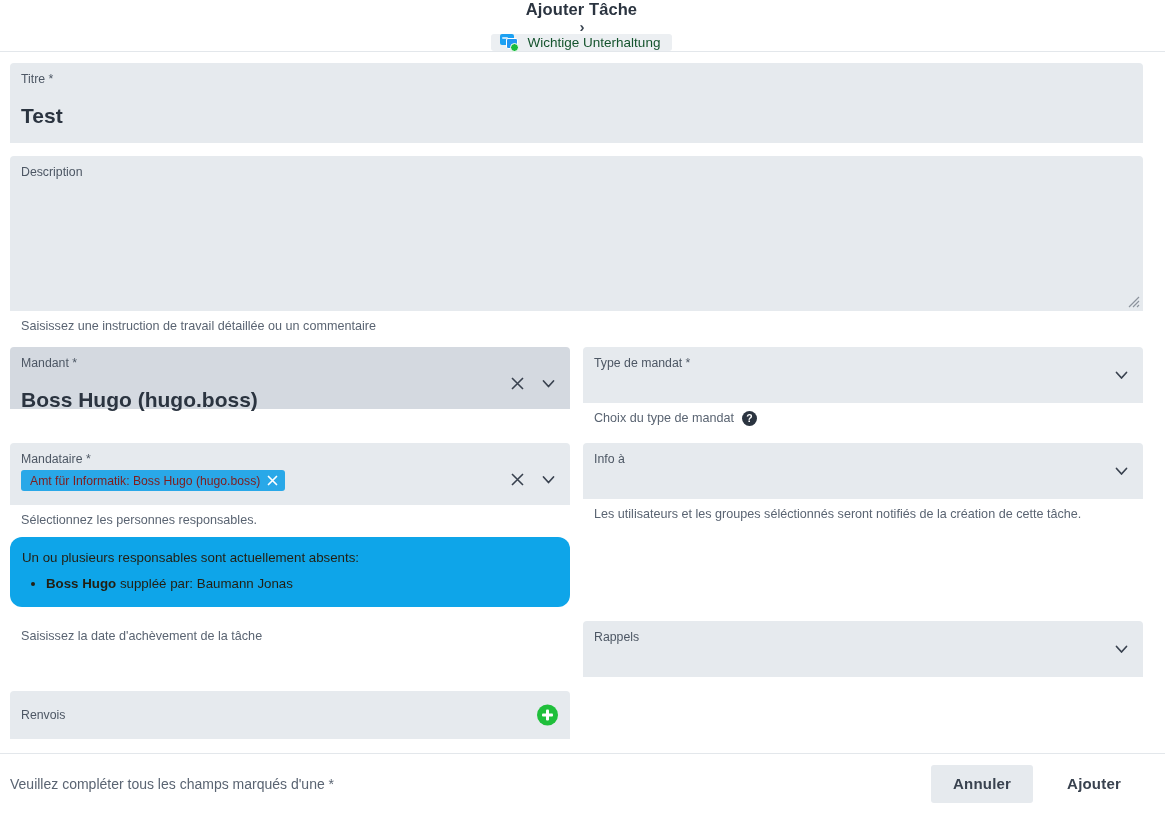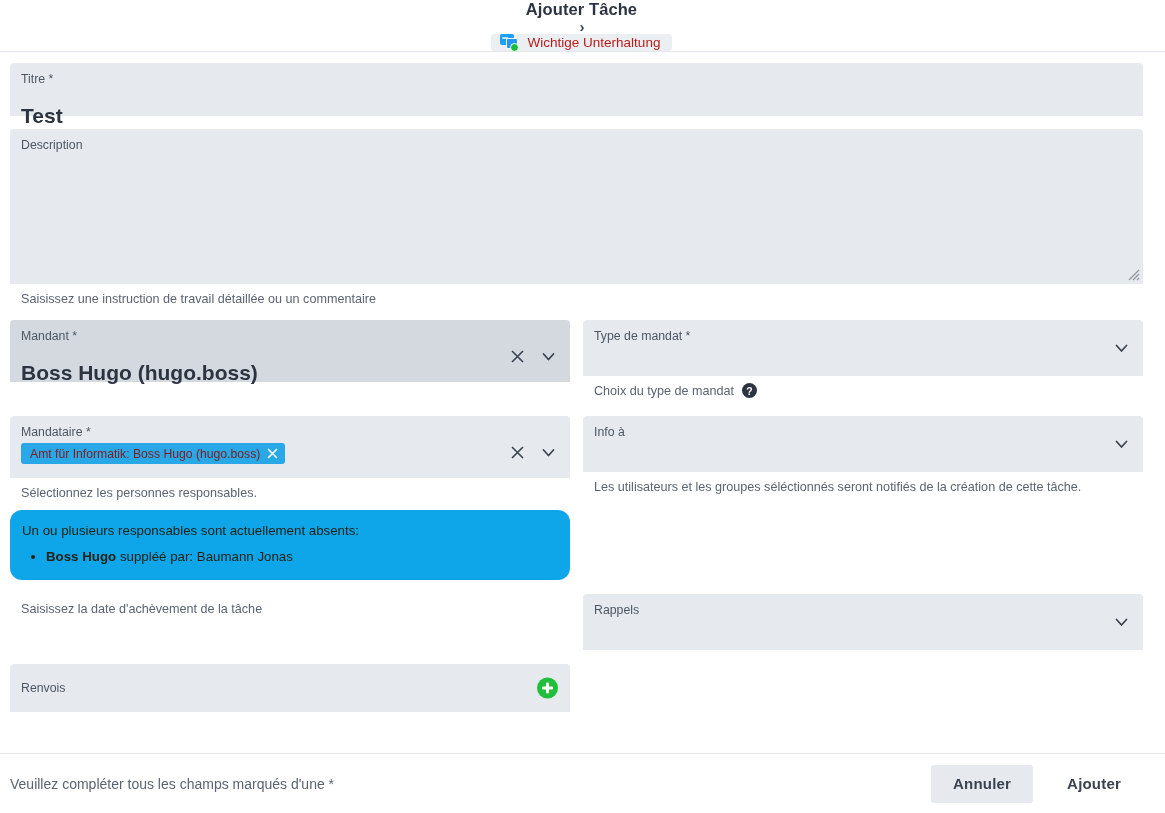--- a/index.html
+++ b/index.html
@@ -44,21 +44,21 @@
     display: flex;
     align-items: center;
     gap: 9px;
     background: #eceff2;
     border-radius: 3px;
     height: 26px;
     padding: 0 12px 0 9px;
   }
   .crumb-chip-label {
     font-size: 13.5px;
-    color: #b91c1c;
+    color: #14532d;
     white-space: nowrap;
   }
   .conv-icon { position: relative; width: 19px; height: 17px; flex: none; }
   .conv-icon .b1 {
     position: absolute; left: 0; top: 0;
     width: 14px; height: 11px;
     background: #1da1f2; border-radius: 2px;
   }
   .conv-icon .b1:after {
     content: ""; position: absolute; left: 2px; top: 3px;
@@ -130,26 +130,26 @@
     display: flex;
     align-items: center;
     gap: 12px;
   }
   .helper {
     font-size: 12.6px;
     color: #5a6472;
     line-height: 16px;
     padding: 7px 0 0 11px;
   }
-  .helper-row { display: flex; align-items: flex-start; gap: 8px; }
+  .helper-row { display: flex; align-items: center; gap: 8px; }
 
   .ico { cursor: pointer; display: block; }
 
   
-  .field-title { height: 53px; }
+  .field-title { height: 80px; }
   
   .field-desc {
     height: 155px;
     padding-top: 9px;
     overflow: hidden;
   }
   .resize-handle {
     position: absolute;
     right: 3px; bottom: 3px;
     width: 14px; height: 14px;

